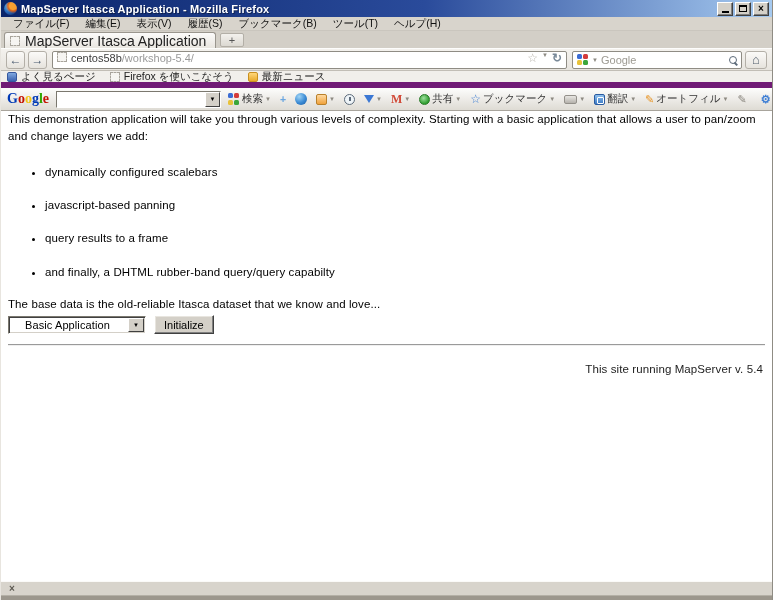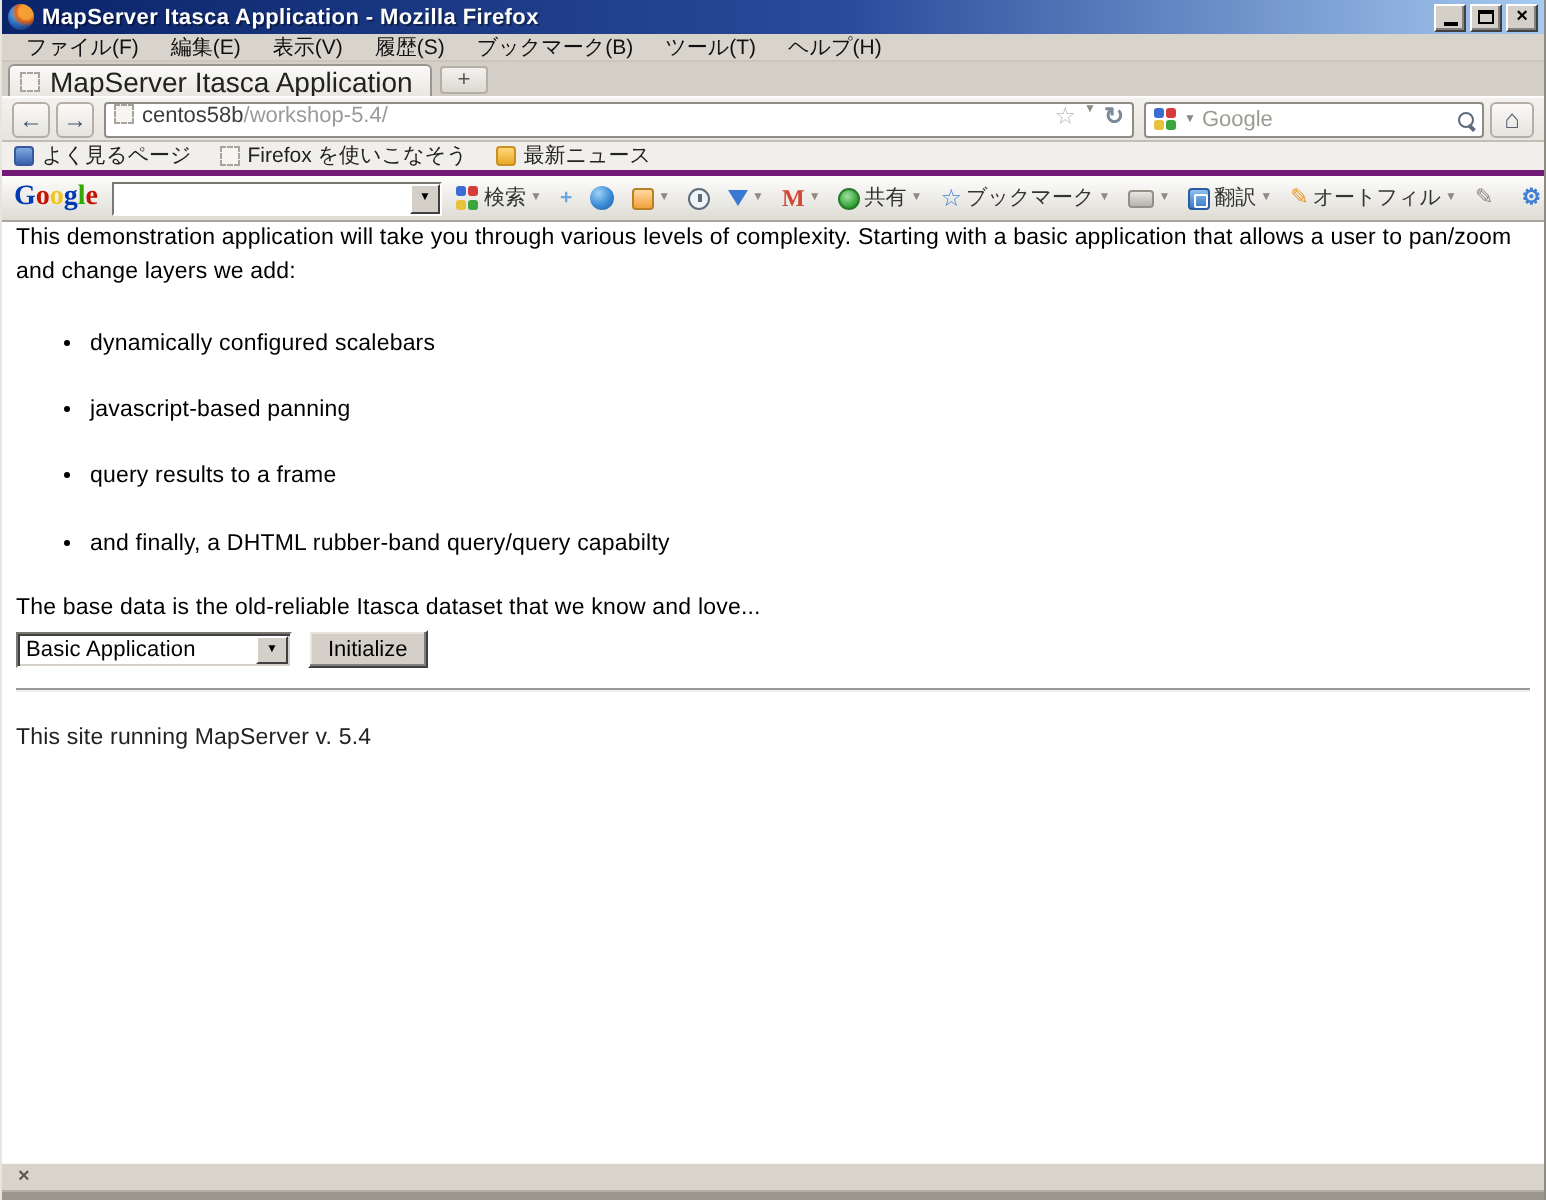--- a/index.html
+++ b/index.html
@@ -83,21 +83,21 @@
   .lens::before { content: ""; position: absolute; width: 6px; height: 6px;
     border: 1.5px solid #5d6b7a; border-radius: 50%; left: 0; top: 0; }
   .lens::after { content: ""; position: absolute; width: 4px; height: 1.5px;
     background: #5d6b7a; transform: rotate(45deg); left: 5px; top: 7px; }
   .homebtn { width: 22px; height: 18px; border: 1px solid #b3afa7; border-radius: 3px;
     background: linear-gradient(#fbfaf8, #e6e3dd); display: flex; align-items: center;
     justify-content: center; font-size: 13px; color: #55626f; }
 
   
   .bmbar { height: 17px; flex: 0 0 17px; background: #f1efeb;
-    border-bottom: 3px solid #701a75; display: flex; align-items: center; padding: 0 6px; gap: 14px; }
+    border-bottom: 6px solid #701a75; display: flex; align-items: center; padding: 0 6px; gap: 14px; }
   .bm-item { display: flex; align-items: center; gap: 4px; font-size: 10.5px; color: #222; white-space: nowrap; }
   .bm-ic { width: 10px; height: 10px; border-radius: 2px; flex: 0 0 10px; }
   .bm-ic.most-visited { background: linear-gradient(#7fa8e0, #3b62b0); border: 1px solid #36589e; }
   .bm-ic.news { background: linear-gradient(#ffd77a, #e8a92a); border: 1px solid #c9901f; }
 
   
   .gbar { height: 23px; flex: 0 0 23px; background: linear-gradient(#fdfdfc, #dedbd4);
     border-bottom: 1px solid #a8a49c; display: flex; align-items: center; padding: 0 6px; gap: 5px; }
   .glogo { font-family: "Liberation Serif", serif; font-weight: bold; font-size: 14px;
     letter-spacing: 0; margin-right: 2px; white-space: nowrap; }
@@ -143,30 +143,30 @@
   .content h1 { text-align: center; font-size: 15px; letter-spacing: .3px; margin: 14px 0 16px; }
   .content p.intro { margin: 0 0 4px; line-height: 1.5; }
   .content ul { margin: 10px 0 12px; padding-left: 37px; }
   .content li { margin: 19px 0; line-height: 1.25; }
   .content p.baseline { margin: 12px 0 5px; }
   .controls { display: flex; align-items: center; gap: 8px; margin: 2px 0 10px; }
   .fselect { width: 138px; height: 18px; background: #fff;
     border: 1px solid; border-color: #7b786f #fff #fff #7b786f;
     box-shadow: inset 1px 1px 0 #404040, inset -1px -1px 0 #d4d0c8;
     display: flex; align-items: center; }
-  .fselect .sel-text { flex: 1; padding: 0 4px; font-size: 11px; white-space: nowrap; overflow: hidden; }
+  .fselect .sel-text { flex: 1; padding: 0 16px; font-size: 11px; white-space: nowrap; overflow: hidden; }
   .sel-btn { width: 16px; height: 14px; margin-right: 1px; background: #d4d0c8;
     border: 1px solid; border-color: #fff #404040 #404040 #fff;
     display: flex; align-items: center; justify-content: center; font-size: 6px; color: #000; flex: 0 0 16px; }
   .classic-btn { height: 19px; padding: 0 9px; background: #d4d0c8; font-size: 11px;
     font-family: "Liberation Sans", sans-serif;
     border: 1px solid; border-color: #fff #404040 #404040 #fff;
     box-shadow: inset -1px -1px 0 #808080, inset 1px 1px 0 #e8e5df; }
   .content hr { border: none; border-top: 1px solid #9a9a9a; border-bottom: 1px solid #efefef; margin: 10px 0 6px; }
-  .footer-note { color: #222; margin: 17px 2px 0 0; }
+  .footer-note { text-align: right; color: #222; margin: 17px 2px 0 0; }
 
   
   .statusbar { height: 14px; flex: 0 0 14px; background: #d8d4cc;
     border-top: 1px solid #fbfaf8; display: flex; align-items: center; padding: 0 8px; }
   .find-close { color: #5c5952; font-size: 10px; font-weight: bold; line-height: 1; }
   .bottomstrip { height: 5px; flex: 0 0 5px; background: #9c978d; border-top: 1px solid #b4b0a6; }
 </style>
 </head>
 <body>
 

